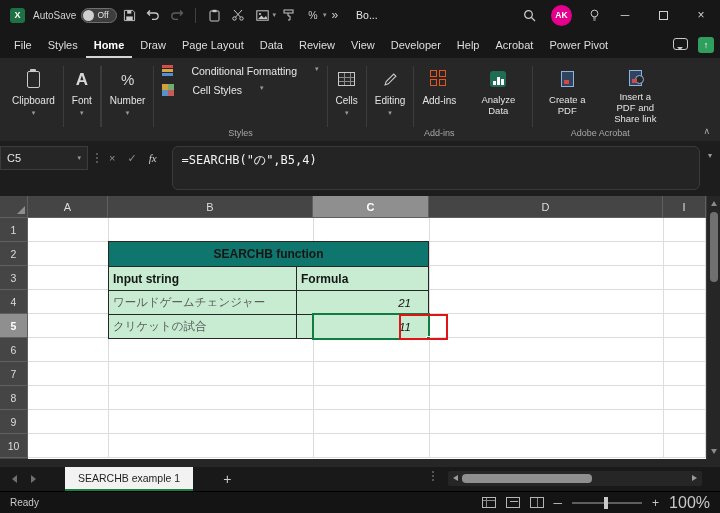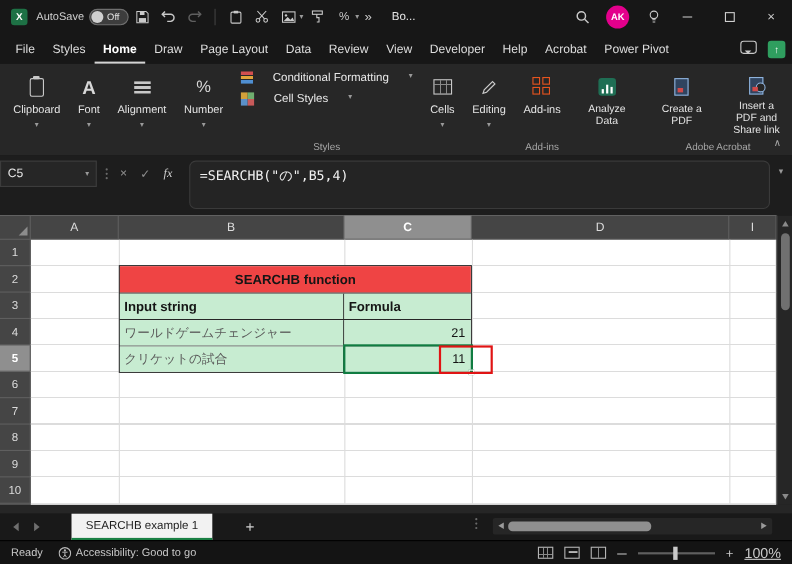--- a/index.html
+++ b/index.html
@@ -17,21 +17,21 @@
   .tbico { display:flex; align-items:center; justify-content:center; min-width:18px; height:22px; margin:0 3px; color:#c9c9c9; }
   .tbico.dim { opacity:.55; }
   .tbsep { width:1px; height:15px; background:#414141; margin:0 6px; }
   .tiny-chev { font-size:7px; color:#9a9a9a; margin:0 1px 0 -2px; }
   .more-cmd { font-size:12px; color:#c9c9c9; margin:0 4px; }
   .wbname { color:#e6e6e6; margin-left:14px; font-size:10.5px; }
   .tb-right { margin-left:auto; display:flex; align-items:center; }
   .avatar { width:21px; height:21px; border-radius:50%; background:#E3008C; color:#fff; font-size:8.5px; font-weight:bold; display:flex; align-items:center; justify-content:center; margin:0 10px; }
   .winbtn { width:38px; height:30px; display:flex; align-items:center; justify-content:center; color:#cfcfcf; font-size:12px; }
   .maxbox { width:9px; height:9px; border:1px solid #cfcfcf; display:inline-block; }
-  .pct { font-size:13px; color:#c9c9c9;text-decoration:underline; }
+  .pct { font-size:16px; color:#c9c9c9; }
 
   
   .menubar { position:absolute; top:30px; left:0; width:720px; height:28px; background:#171717; display:flex; align-items:flex-end; padding:0 6px; }
   .mtab { padding:6px 8px 7px; font-size:11px; color:#dedede; white-space:nowrap; }
   .mtab.active { font-weight:bold; color:#fff; border-bottom:2px solid #d4d4d4; padding-bottom:5px; }
   .m-right { margin-left:auto; display:flex; align-items:center; gap:10px; padding-bottom:4px; }
   .bubble { width:15px; height:12px; border:1px solid #c9c9c9; border-radius:3px; position:relative; display:inline-block; }
   .bubble::after { content:""; position:absolute; left:3px; bottom:-4px; border:3px solid transparent; border-top-color:#c9c9c9; }
   .share-ic { width:16px; height:16px; background:#2f9e5f; border-radius:3px; color:#fff; font-size:9px; font-weight:bold; display:flex; align-items:center; justify-content:center; }
 
@@ -92,27 +92,27 @@
   .colh.sel { background:#8f8f8f; color:#fff; font-weight:bold; }
   .rowheaders { position:absolute; top:22px; left:0; width:28px; height:241px; background:#454545; }
   .rowh { height:24px; border-bottom:1px solid #5f5f5f; border-right:1px solid #5f5f5f; color:#dcdcdc; font-size:10.5px; display:flex; align-items:center; justify-content:center; }
   .rowh.sel { background:#8f8f8f; color:#fff; font-weight:bold; }
   .cells { position:absolute; top:22px; left:28px; width:678px; height:240px; background-image:repeating-linear-gradient(to bottom,transparent 0 23px,#dcdcdc 23px 24px); }
   .vline { position:absolute; top:0; bottom:0; width:1px; background:#dcdcdc; }
 
   .tablewrap { position:absolute; left:80px; top:23px; width:321px; border:1px solid #262626; background:#fff; z-index:2; }
   .trow { height:24px; display:flex; border-top:1px solid #262626; }
   .trow:first-child { border-top:none; }
-  .trow.title { background:#ef4444; color:#151515; font-weight:bold; font-size:12px; align-items:center; justify-content:center; }
+  .trow.title { background:#0f766e; color:#151515; font-weight:bold; font-size:12px; align-items:center; justify-content:center; }
   .tc { display:flex; align-items:center; font-size:11.5px; padding:0 4px; background:#C7ECD1; color:#151515; }
-  .tc.b { width:204px; border-right:1px solid #262626; }
+  .tc.b { width:188px; border-right:1px solid #262626; }
   .tc.c { flex:1; }
   .tc.bold { font-weight:bold; font-size:12px; }
   .tc.jp { color:#5a5a5a; }
-  .tc.num { justify-content:flex-end; padding-right:5px; color:#151515; }
+  .tc.num { justify-content:flex-end; padding-right:17px; color:#151515;font-style:italic; }
 
   .selbox { position:absolute; left:284px; top:95px; width:118px; height:27px; border:2px solid #107C41; z-index:3; }
   .fill-handle { position:absolute; right:-3px; bottom:-3px; width:5px; height:5px; background:#107C41; border:1px solid #fff; }
   .redbox { position:absolute; left:371px; top:96px; width:49px; height:26px; border:2px solid #E01414; z-index:5; }
 
   .vscroll { position:absolute; left:706px; top:196px; width:14px; height:263px; background:#262626; border-left:1px solid #3a3a3a; }
   .varr { position:absolute; left:4px; width:0; height:0; border-left:3.5px solid transparent; border-right:3.5px solid transparent; }
   .varr.up { top:5px; border-bottom:5px solid #8a8a8a; }
   .varr.down { bottom:5px; border-top:5px solid #8a8a8a; }
   .vthumb { position:absolute; left:3px; top:16px; width:8px; height:70px; background:#707070; border-radius:4px; }
@@ -259,27 +259,20 @@
     </div>
     <div class="gsep"></div>
     <div class="rgroup">
       <span class="gicon">
           <span class="ic-fontA">A</span>
         </span>
       <span class="glabel">Font</span>
       <span class="gchev">▾</span>
     </div>
     <div class="gsep"></div>
-    <div class="rgroup">
-      <span class="gicon">
-          <span class="ic-align"></span>
-        </span>
-      <span class="glabel">Alignment</span>
-      <span class="gchev">▾</span>
-    </div>
     <div class="gsep"></div>
     <div class="rgroup">
       <span class="gicon">
           <span class="ic-pct">%</span>
         </span>
       <span class="glabel">Number</span>
       <span class="gchev">▾</span>
     </div>
     <div class="gsep"></div>
     <div class="rgroup styles">
@@ -441,28 +434,20 @@
       </span>
     <span class="hscroll">
       <span class="harr left"></span>
       <span class="hthumb"></span>
       <span class="harr right"></span>
     </span>
   </footer>
 
   <footer class="statusbar">
     <span class="sb-item">Ready</span>
-    <span class="sb-item">
-      <svg width="12" height="12" viewBox="0 0 12 12" fill="none" stroke="#b9b9b9">
-          <circle cx="6" cy="6" r="5.2"></circle>
-          <circle cx="6" cy="3.4" r="1" fill="#b9b9b9" stroke="none"></circle>
-          <path d="M3.6 5 h4.8 M6 5.4 v2 M6 7.4 l-1.5 2.2 M6 7.4 l1.5 2.2" stroke-width="0.9"></path>
-        </svg>
-      <span>Accessibility: Good to go</span>
-    </span>
     <span class="sb-right">
       <span class="viewic grid"></span>
       <span class="viewic layout"></span>
       <span class="viewic pbreak"></span>
       <span class="zoompm">─</span>
       <span class="zoomline">
           <span class="zoomthumb"></span>
         </span>
       <span class="zoompm">+</span>
       <span class="pct">100%</span>

